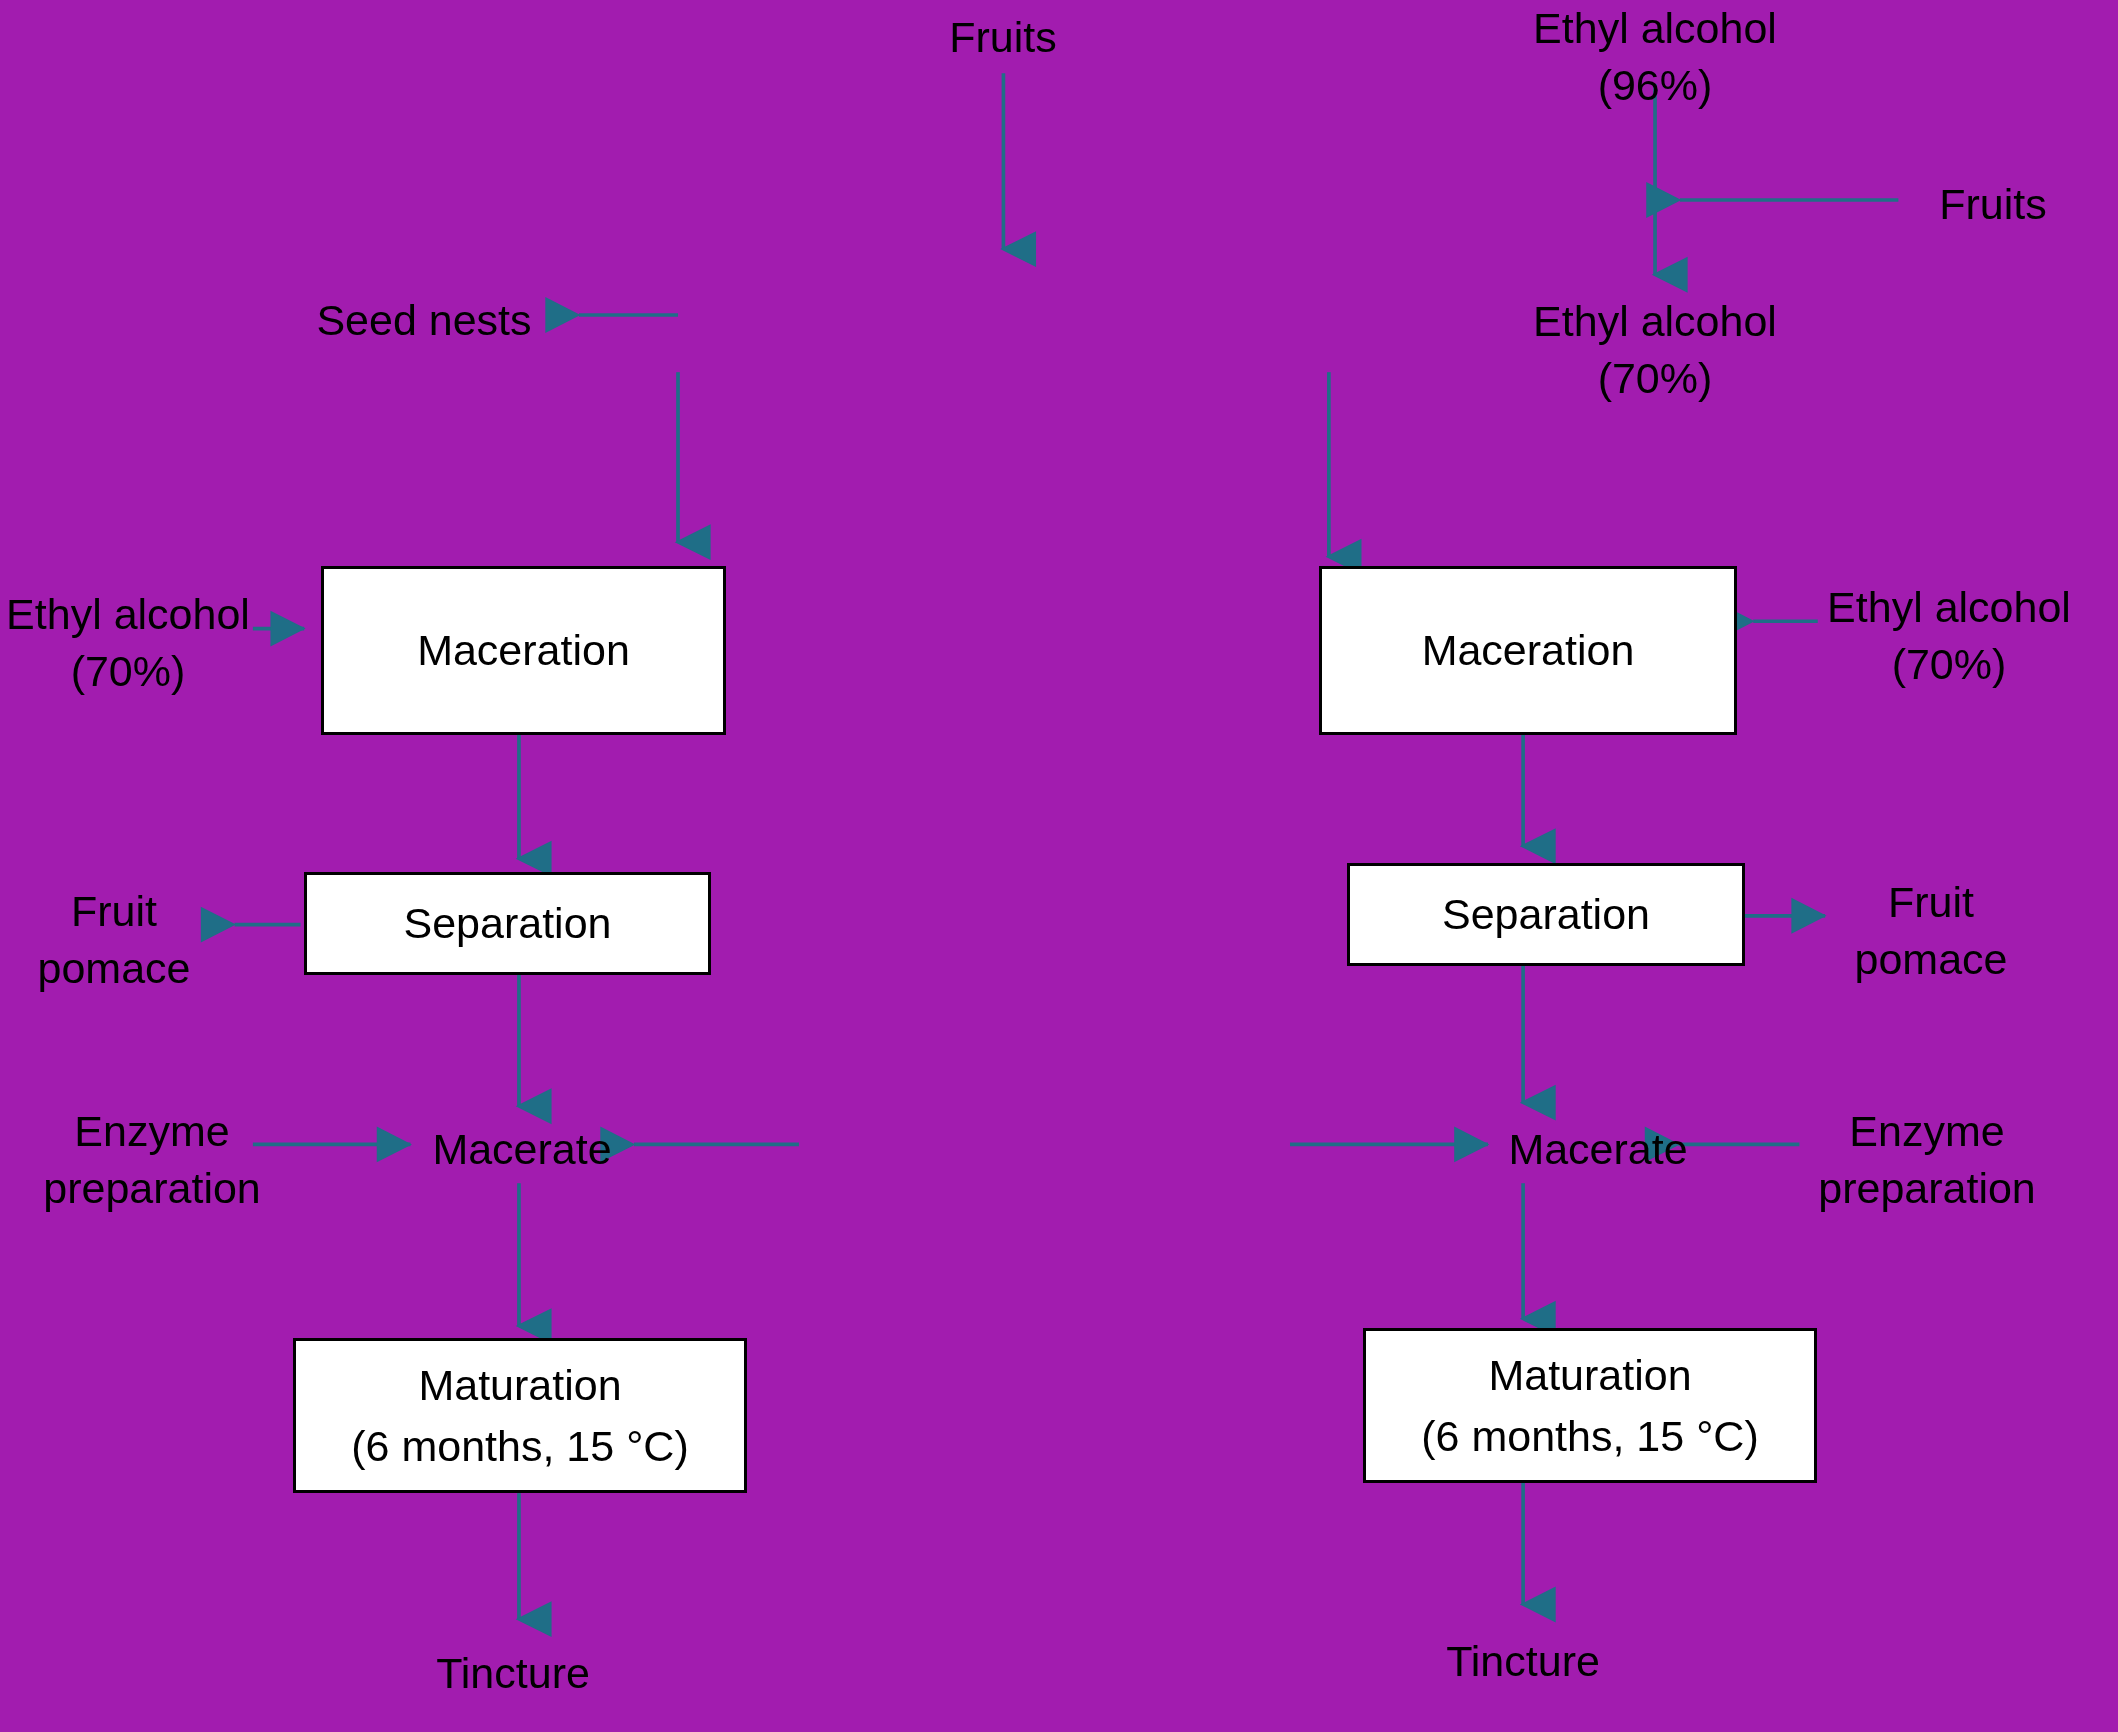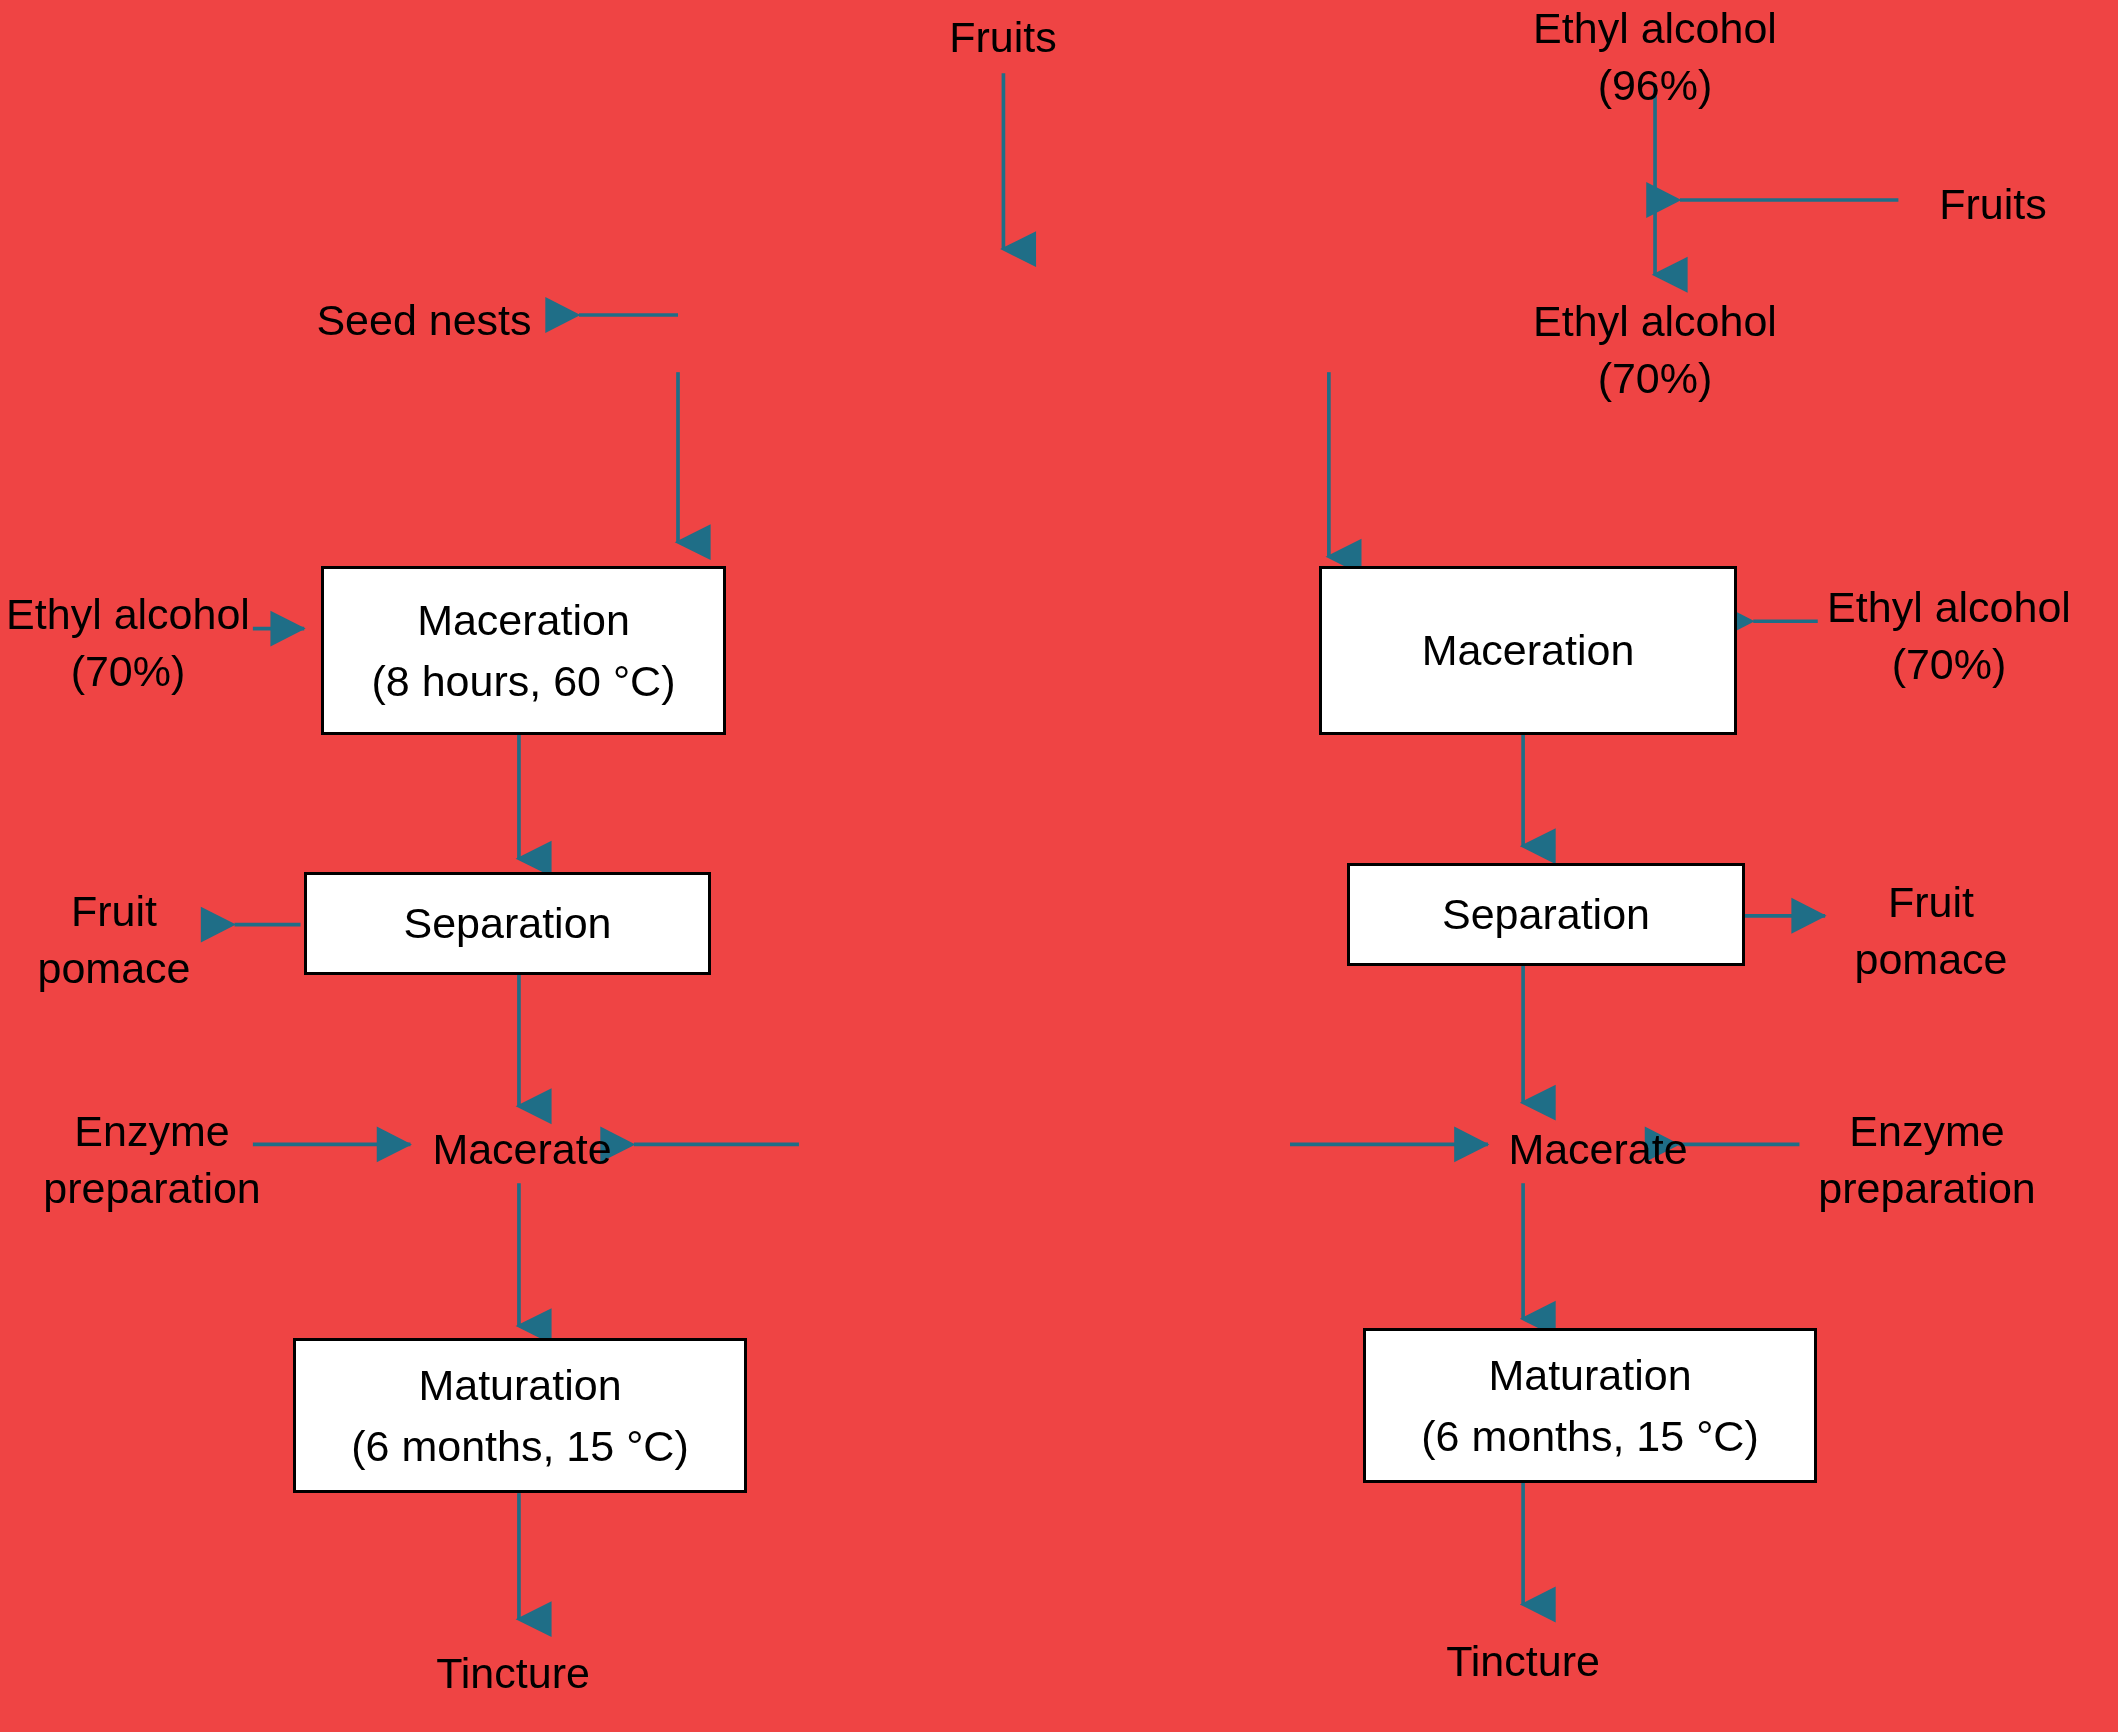--- a/index.html
+++ b/index.html
@@ -7,21 +7,21 @@
     padding: 0;
     background: #ffffff;
   }
   body {
     font-family: "Liberation Sans", sans-serif;
   }
   #canvas {
     position: relative;
     width: 2119px;
     height: 1732px;
-    background: #ef4444;
+    background: #a21caf;
     overflow: hidden;
   }
   svg.edges {
     position: absolute;
     left: 0;
     top: 0;
     width: 2119px;
     height: 1732px;
     pointer-events: none;
   }
@@ -184,21 +184,20 @@
     <span>Tincture</span>
   </div>
 
   <div class="free-label" style="left:1523px; top:1633px;">
     <span>Tincture</span>
   </div>
 
 
   <div class="node-box" style="left:321px; top:566px; width:405px; height:169px;">
     <span>Maceration</span>
-    <span class="line2">(8 hours, 60 °C)</span>
   </div>
 
   <div class="node-box" style="left:1319px; top:566px; width:418px; height:169px;">
     <span>Maceration</span>
   </div>
 
   <div class="node-box" style="left:304px; top:872px; width:407px; height:103px;">
     <span>Separation</span>
   </div>
 

